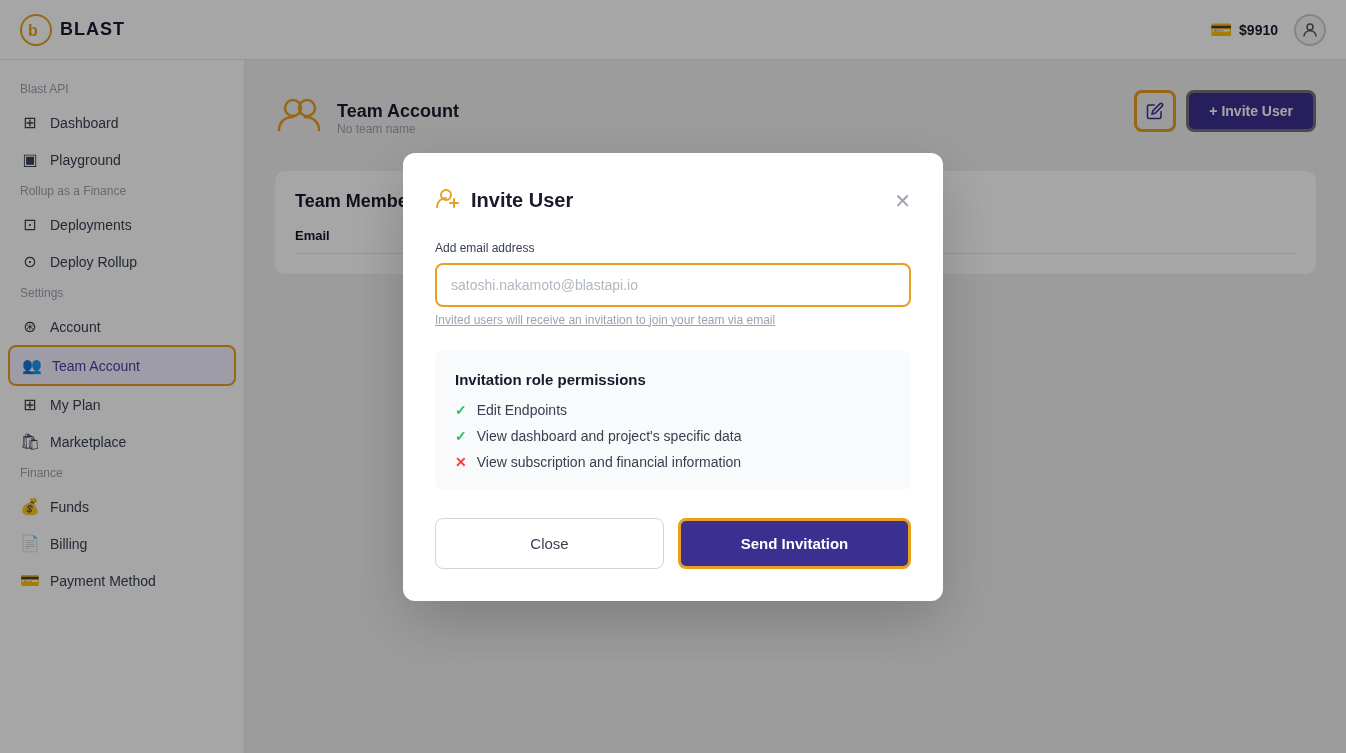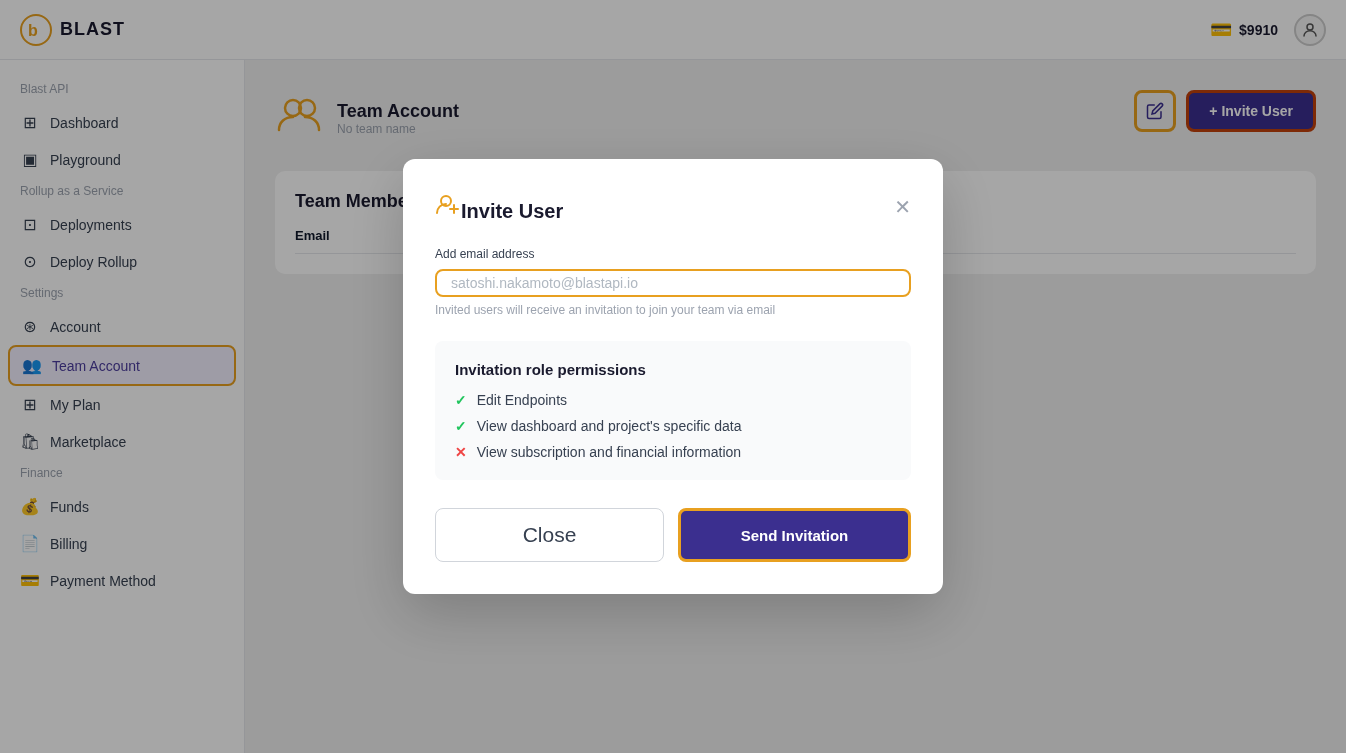--- a/index.html
+++ b/index.html
@@ -21,53 +21,53 @@
     .wallet-icon { font-size: 18px; }
     .user-icon-btn { width: 32px; height: 32px; border-radius: 50%; border: 2px solid #ccc; display: flex; align-items: center; justify-content: center; cursor: pointer; background: #f5f5f5; }
     .sidebar-item { display: flex; align-items: center; gap: 10px; padding: 9px 20px; cursor: pointer; font-size: 14px; color: #374151; border-radius: 0; }
     .sidebar-item.active { background: #f3f0ff; color: #4c3d9e; border-radius: 8px; margin: 0 8px; padding: 9px 12px; border: 2px solid #e8a020; }
     .sidebar-item .icon { font-size: 16px; width: 20px; text-align: center; }
     .sidebar-top-label { font-size: 12px; color: #9ca3af; padding: 6px 20px 8px; font-weight: 500; }
     .team-header-info { display: flex; align-items: center; gap: 14px; }
     .team-avatar { font-size: 36px; color: #e8a020; }
     .team-title { font-size: 18px; font-weight: 600; color: #1a1a2e; }
     .team-subtitle { font-size: 12px; color: #9ca3af; }
-    .invite-user-btn { background: #3b2f8f; color: #fff; border: 3px solid #c2410c; border-radius: 8px; padding: 10px 20px; font-size: 14px; font-weight: 600; cursor: pointer; }
+    .invite-user-btn { background: #3b2f8f; color: #fff; border: 3px solid #737373; border-radius: 8px; padding: 10px 20px; font-size: 14px; font-weight: 600; cursor: pointer; }
     .edit-btn { width: 42px; height: 42px; border: 3px solid #e8a020; border-radius: 8px; display: flex; align-items: center; justify-content: center; cursor: pointer; background: transparent; font-size: 18px; color: #3b2f8f; }
 
     .members-section { background: #fff; border-radius: 10px; padding: 20px; }
     .members-title { font-size: 18px; font-weight: 600; color: #1a1a2e; margin-bottom: 16px; }
     .table-header { display: flex; gap: 20px; border-bottom: 1px solid #e5e7eb; padding-bottom: 10px; }
     .table-col { font-size: 13px; font-weight: 600; color: #0f172a; }
 
     
     .overlay { position: fixed; top: 0; left: 0; right: 0; bottom: 0; background: rgba(0,0,0,0.35); z-index: 100; display: flex; align-items: center; justify-content: center; }
 
     
     .modal { background: #fff; border-radius: 12px; width: 540px; padding: 32px; position: relative; box-shadow: 0 20px 60px rgba(0,0,0,0.2); }
     .modal-header { display: flex; align-items: center; justify-content: space-between; margin-bottom: 24px; }
-    .modal-title-area { display: flex; align-items: flex-end; gap: 0; }
+    .modal-title-area { display: flex; align-items: center; gap: 10px; }
     .modal-title { font-size: 20px; font-weight: 700; color: #1a1a2e; }
     .modal-user-icon { font-size: 22px; color: #e8a020; }
     .modal-close { background: none; border: none; cursor: pointer; font-size: 20px; color: #9ca3af; line-height: 1; }
 
     .modal-label { font-size: 12px; color: #374151; margin-bottom: 8px; font-weight: 500; }
-    .modal-input { width: 100%; border: 2px solid #e8a020; border-radius: 8px; padding: 4px 14px; font-size: 14px; color: #9ca3af; outline: none; }
+    .modal-input { width: 100%; border: 2px solid #e8a020; border-radius: 8px; padding: 12px 14px; font-size: 14px; color: #9ca3af; outline: none; }
     .modal-input::placeholder { color: #b0b8c1; }
-    .modal-hint { font-size: 12px; color: #9ca3af; margin-top: 6px; margin-bottom: 24px; }
+    .modal-hint { font-size: 12px; color: #9ca3af; margin-top: 6px; margin-bottom: 24px; text-decoration: underline; }
 
     .permissions-box { background: #f9fafb; border-radius: 8px; padding: 20px; margin-bottom: 28px; }
     .permissions-title { font-size: 15px; font-weight: 600; color: #1a1a2e; margin-bottom: 14px; }
     .permission-item { display: flex; align-items: center; gap: 10px; font-size: 14px; color: #374151; margin-bottom: 10px; }
     .permission-item:last-child { margin-bottom: 0; }
     .perm-check { color: #22c55e; font-weight: 700; font-size: 14px; }
     .perm-cross { color: #ef4444; font-weight: 700; font-size: 14px; }
 
     .modal-actions { display: flex; gap: 14px; }
-    .btn-close { flex: 1; padding: 14px; border: 1px solid #d1d5db; border-radius: 8px; background: #fff; font-size: 21px; font-weight: 500; color: #374151; cursor: pointer; }
+    .btn-close { flex: 1; padding: 14px; border: 1px solid #d1d5db; border-radius: 8px; background: #fff; font-size: 15px; font-weight: 500; color: #374151; cursor: pointer; }
     .btn-send { flex: 1; padding: 14px; border: 3px solid #e8a020; border-radius: 8px; background: #3b2f8f; font-size: 15px; font-weight: 600; color: #fff; cursor: pointer; }
   </style>
 </head>
 <body>
 
 <div class="app-layout">
 
   <div class="top-bar">
     <div class="logo-area">
       <svg class="logo-icon" viewBox="0 0 32 32" fill="none" xmlns="http://www.w3.org/2000/svg">
@@ -97,21 +97,21 @@
 
       <div class="sidebar-item">
         <span class="icon">⊞</span>
         <span>Dashboard</span>
       </div>
       <div class="sidebar-item">
         <span class="icon">▣</span>
         <span>Playground</span>
       </div>
 
-      <div class="sidebar-top-label">Rollup as a Service</div>
+      <div class="sidebar-top-label">Rollup as a Finance</div>
 
       <div class="sidebar-item">
         <span class="icon">⊡</span>
         <span>Deployments</span>
       </div>
       <div class="sidebar-item">
         <span class="icon">⊙</span>
         <span>Deploy Rollup</span>
       </div>
 

